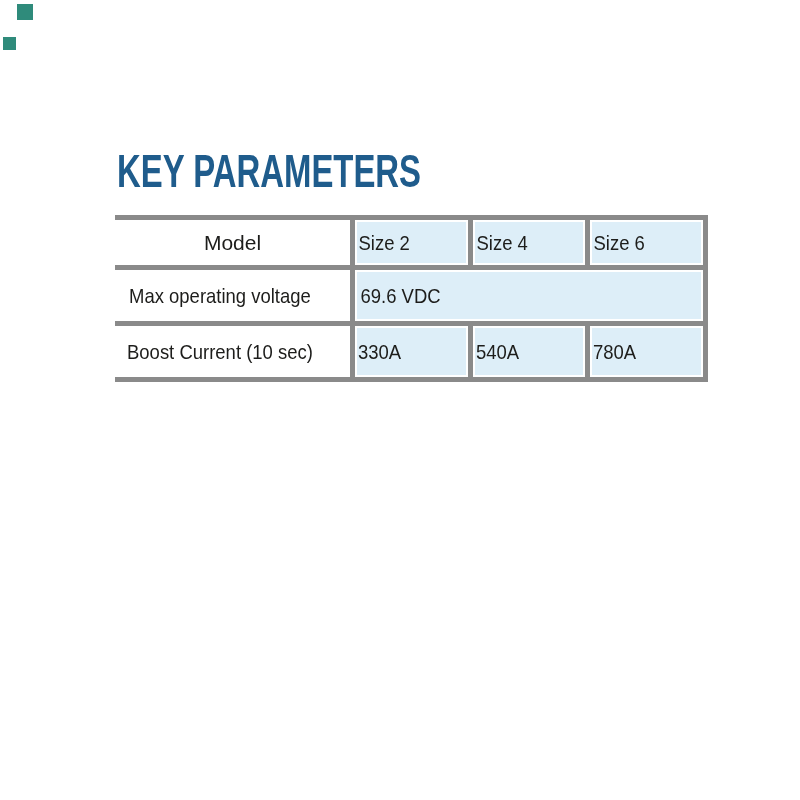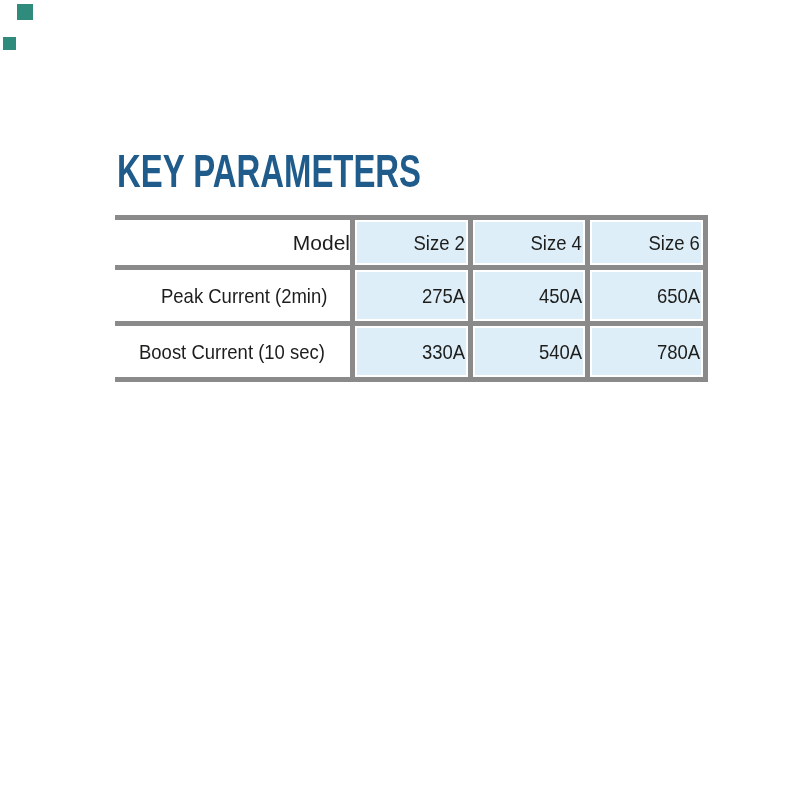--- a/index.html
+++ b/index.html
@@ -41,28 +41,28 @@
   table.params tr.r-first  { height: 50px; }
   table.params tr.r-rest   { height: 56px; }
   table.params td {
     padding: 0;
     font-size: 21px;
     color: #1d1d1b;
     vertical-align: middle;
   }
   td.label {
     background: #ffffff;
-    text-align: right;
+    text-align: center;
     padding-left: 3px;
   }
   td.data {
     background: #ddeef8;
     border-left: 5px solid #8a8a8a;
     border-right: 5px solid #8a8a8a;
-    text-align: right;
+    text-align: left;
     box-shadow: inset 0 0 0 2px #ffffff;
   }
   
   .txt { display: inline-block; white-space: nowrap; transform: scaleX(0.88); }
   td.label .txt { transform-origin: 0 50%; }
   td.data  .txt { transform-origin: 50% 50%; }
 </style>
 </head>
 <body>
 
@@ -77,28 +77,26 @@
     <table class="params">
       <tbody>
           <tr class="r-first">
         <td class="label" style="width:235px">Model</td>
         <td class="data" style="width:113px"><span class="txt">Size 2</span></td>
         <td class="data" style="width:112px"><span class="txt">Size 4</span></td>
         <td class="data" style="width:113px"><span class="txt">Size 6</span></td>
       </tr>
 
 
+      <tr class="r-rest">
+        <td class="label"><span class="txt">Max operating voltage</span></td>
+        <td class="data" colspan="3"><span class="txt">69.6 VDC</span></td>
+      </tr>
 
 
-      <tr class="r-rest">
-        <td class="label"><span class="txt">Peak Current (2min)</span></td>
-        <td class="data"><span class="txt">275A</span></td>
-        <td class="data"><span class="txt">450A</span></td>
-        <td class="data"><span class="txt">650A</span></td>
-      </tr>
 
       <tr class="r-rest">
         <td class="label"><span class="txt">Boost Current (10 sec)</span></td>
         <td class="data"><span class="txt">330A</span></td>
         <td class="data"><span class="txt">540A</span></td>
         <td class="data"><span class="txt">780A</span></td>
       </tr>
 
     </tbody>
       </table>

